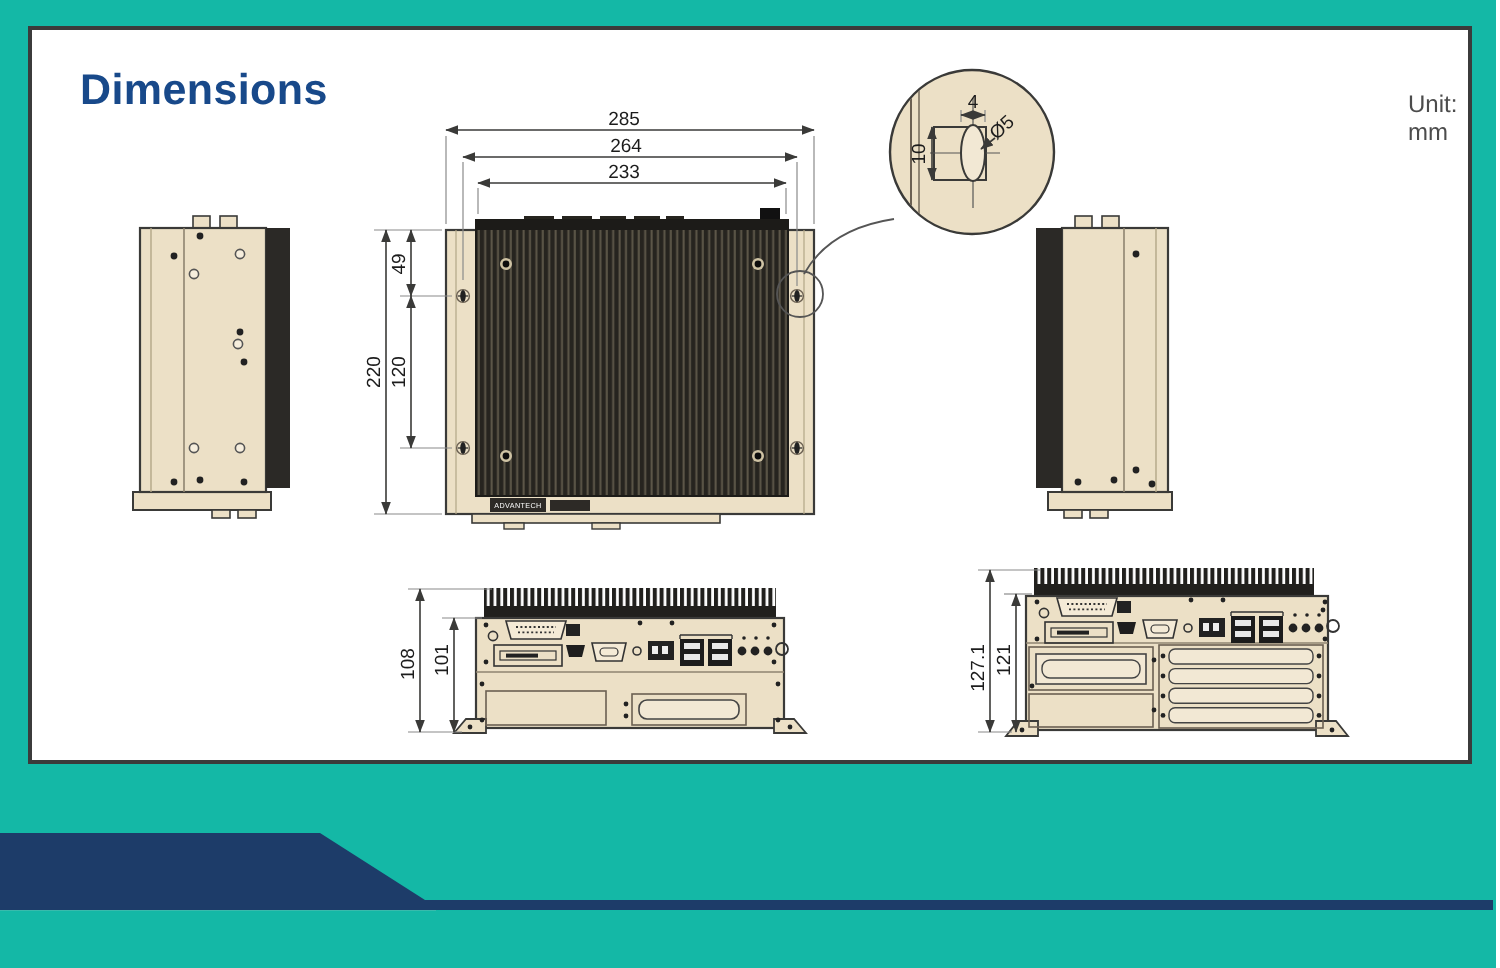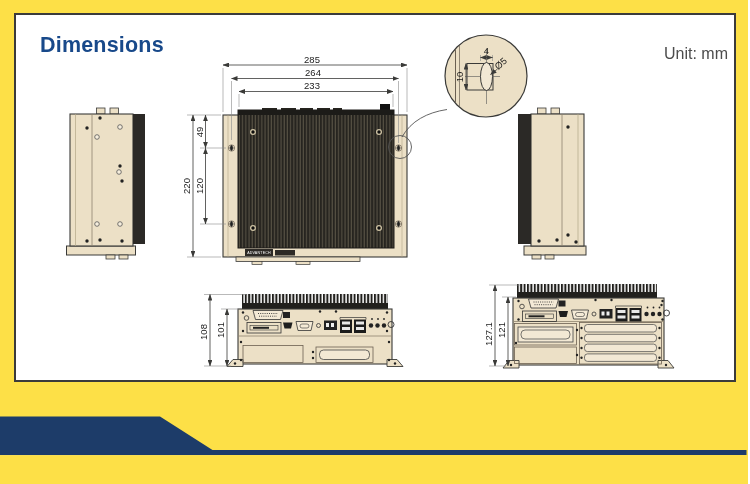--- a/index.html
+++ b/index.html
@@ -1,22 +1,22 @@
 <!DOCTYPE html>
 <html><head>
 <meta charset="utf-8">
 <style>
   html,body{margin:0;padding:0;background:#fff;}
-  .stage{position:relative;width:748px;height:484px;background:#fde047;overflow:hidden;
+  .stage{position:relative;width:748px;height:484px;background:#14b8a6;overflow:hidden;
          font-family:"Liberation Sans",sans-serif;}
   .frame{position:absolute;left:14px;top:13px;width:722px;height:369px;
          border:2px solid #3b3b3b;background:#fff;box-sizing:border-box;}
   .title{position:absolute;left:40px;top:33px;margin:0;font-size:21.5px;font-weight:bold;
          color:#18498a;letter-spacing:.2px;}
-  .unit{position:absolute;left:664px;top:45px;font-size:16px;color:#4c4c4c;}
+  .unit{position:absolute;left:704px;top:45px;font-size:12px;color:#4c4c4c;}
   .drawing{position:absolute;left:0;top:0;width:750px;height:484px;}
   svg text{font-family:"Liberation Sans",sans-serif;fill:#1c1c1c;}
   .dimtxt{font-size:9.5px;}
   .brandtxt{font-size:3.6px;fill:#fff;letter-spacing:.2px;}
   .banner{position:absolute;left:0;top:416px;width:750px;height:42px;}
 </style>
 </head>
 <body>
 
 <div class="stage">

